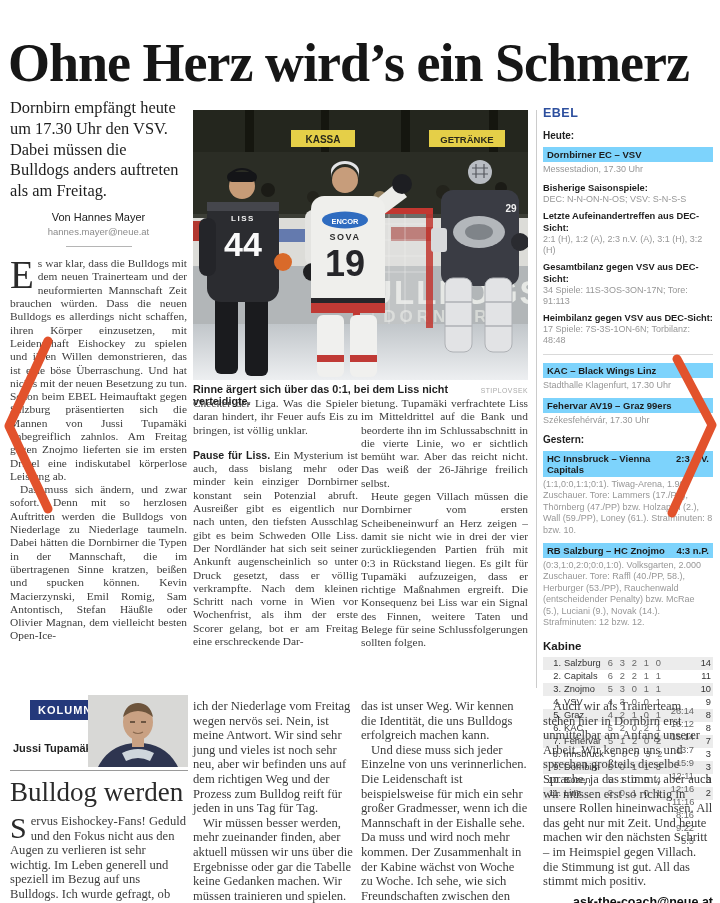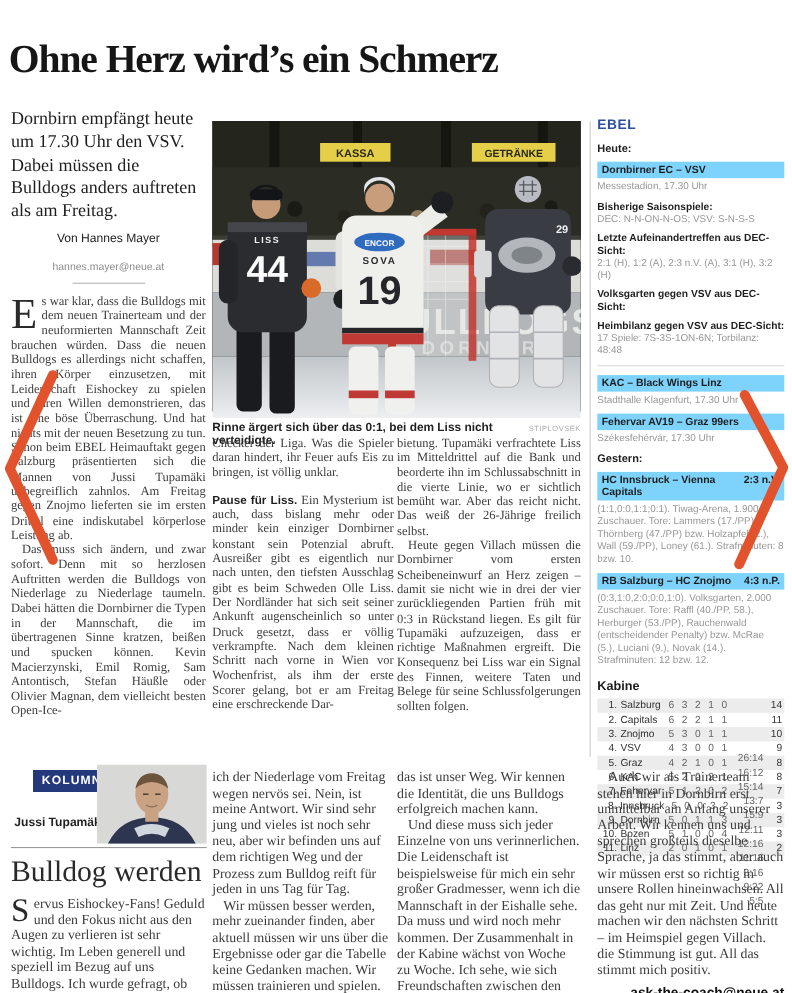--- a/index.html
+++ b/index.html
@@ -3,28 +3,28 @@
 <meta charset="utf-8">
 <style>
   * { margin:0; padding:0; box-sizing:border-box; }
   body { background:#fff; }
   .page { position:relative; width:720px; height:903px; background:#fff; overflow:hidden;
           font-family:"Liberation Sans", sans-serif; }
 
   
   .headline { position:absolute; left:8px; top:32px; width:700px;
               font-family:"Liberation Serif", serif; font-weight:bold;
-              font-size:36px; letter-spacing:-1px; color:#161616; }
+              font-size:54px; letter-spacing:-1px; color:#161616; }
 
   
   .col1 { position:absolute; left:10px; top:98px; width:177px; }
   .intro { font-family:"Liberation Serif", serif; font-size:16.4px; line-height:1.27;
            color:#1d1d1d; }
   .byline { margin-top:9px; text-align:center; font-size:11px; font-weight:normal; color:#222; }
-  .byline-mail { margin-top:14px; text-align:center; font-size:9.5px; color:#8b8b8b; }
+  .byline-mail { margin-top:3px; text-align:center; font-size:9.5px; color:#8b8b8b; }
   .byline-rule { width:66px; height:1px; background:#b5b5b5; margin:9px auto 10px auto; }
 
   .bodytext { font-family:"Liberation Serif", serif; font-size:11.4px; line-height:13.3px;
               color:#3c3c3c; text-align:justify; hyphens:auto; }
   .bodytext .para { text-indent:10px; }
   .bodytext .para.first { text-indent:0; }
   .dropcap { float:left; font-family:"Liberation Serif", serif; font-size:39px; line-height:31px;
              padding:2px 4px 0 0; color:#2a2a2a; }
   .dropcap.small { font-size:30px; line-height:24px; }
   .lead-in { font-family:"Liberation Sans", sans-serif; font-weight:bold; font-size:10.6px; color:#1f1f1f; }
@@ -235,21 +235,22 @@
 
     <div class="info">
       <div class="h">Bisherige Saisonspiele:</div>
       <div class="v">DEC: N-N-ON-N-OS; VSV: S-N-S-S</div>
     </div>
     <div class="info">
       <div class="h">Letzte Aufeinandertreffen aus DEC-Sicht:</div>
       <div class="v">2:1 (H), 1:2 (A), 2:3 n.V. (A), 3:1 (H), 3:2 (H)</div>
     </div>
     <div class="info">
-      <div class="h">Volksgarten gegen VSV aus DEC-Sicht:</div>
+      <div class="h">Gesamtbilanz gegen VSV aus DEC-Sicht:</div>
+      <div class="v">34 Spiele: 11S-3OS-3ON-17N; Tore: 91:113</div>
     </div>
     <div class="info">
       <div class="h">Heimbilanz gegen VSV aus DEC-Sicht:</div>
       <div class="v">17 Spiele: 7S-3S-1ON-6N; Torbilanz: 48:48</div>
     </div>
 
     <div class="side-div"></div>
 
     <div class="match">
       <div class="gbar">

